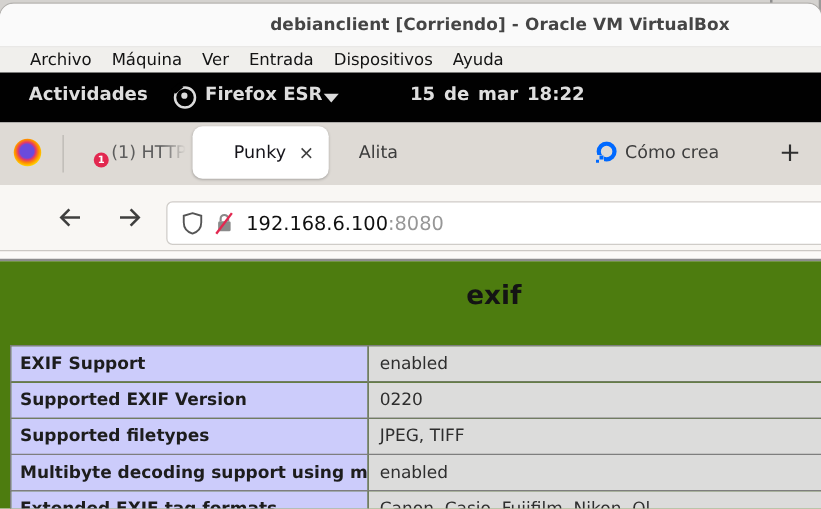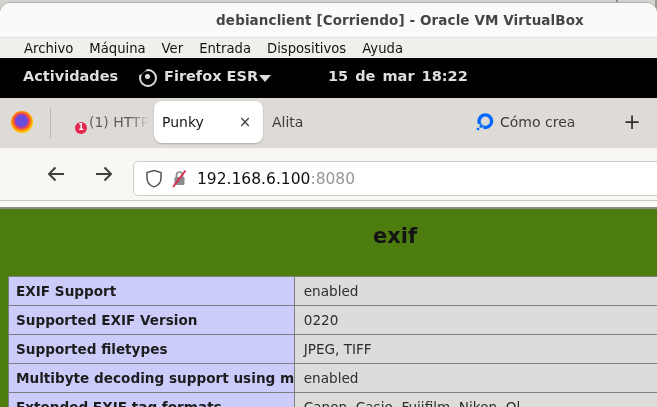--- a/index.html
+++ b/index.html
@@ -47,25 +47,25 @@
   .tab-http{left:56px;width:96px;}
   .favicon-wrap{position:relative;width:17px;height:17px;margin-left:10px;flex:0 0 17px;}
   .favicon-http{width:15px;height:16px;border-radius:4px;
     background:linear-gradient(135deg,#5560d4 0%,#6a45c8 60%,#8a5cd6 100%);}
   .badge{position:absolute;right:-4px;bottom:-3px;width:12px;height:12px;border-radius:50%;
     background:#e22850;color:#fff;font-size:8px;font-weight:bold;line-height:12px;text-align:center;}
   .tab-label-fade{margin-left:6px;font-size:14px;color:#5d5d5d;white-space:nowrap;overflow:hidden;width:62px;
     -webkit-mask-image:linear-gradient(90deg,#000 65%,transparent 96%);
     mask-image:linear-gradient(90deg,#000 65%,transparent 96%);}
   .tab-active{left:154px;width:109px;background:#fff;box-shadow:0 1px 2px rgba(0,0,0,.22);}
-  .tab-active-label{margin-left:8px;font-size:14px;color:#15141a;white-space:nowrap;}
+  .tab-active-label{margin-left:33px;font-size:14px;color:#15141a;white-space:nowrap;}
   .tab-close{position:absolute;right:8px;top:11px;width:20px;height:20px;text-align:center;
     font-size:15px;line-height:20px;color:#3f3f3f;border-radius:4px;}
   .tab-alita{left:266px;width:160px;}
-  .tab-alita-label{margin-left:6px;font-size:14px;color:#3c3c3c;}
+  .tab-alita-label{margin-left:21px;font-size:14px;color:#3c3c3c;}
   .tab-como{left:468px;width:146px;}
   .do-icon{margin-left:8px;flex:0 0 18px;}
   .tab-como-label{margin-left:6px;font-size:14px;color:#3c3c3c;white-space:nowrap;overflow:hidden;width:104px;
     -webkit-mask-image:linear-gradient(90deg,#000 68%,transparent 97%);
     mask-image:linear-gradient(90deg,#000 68%,transparent 97%);}
   .new-tab{position:absolute;left:618px;top:11px;width:28px;height:28px;border-radius:5px;
     font-size:21px;line-height:27px;text-align:center;color:#2f2f2f;}
 
   
   .navbar{height:53px;flex:0 0 53px;background:#f9f7f4;position:relative;border-bottom:1px solid #cbc8c4;box-sizing:border-box;}

